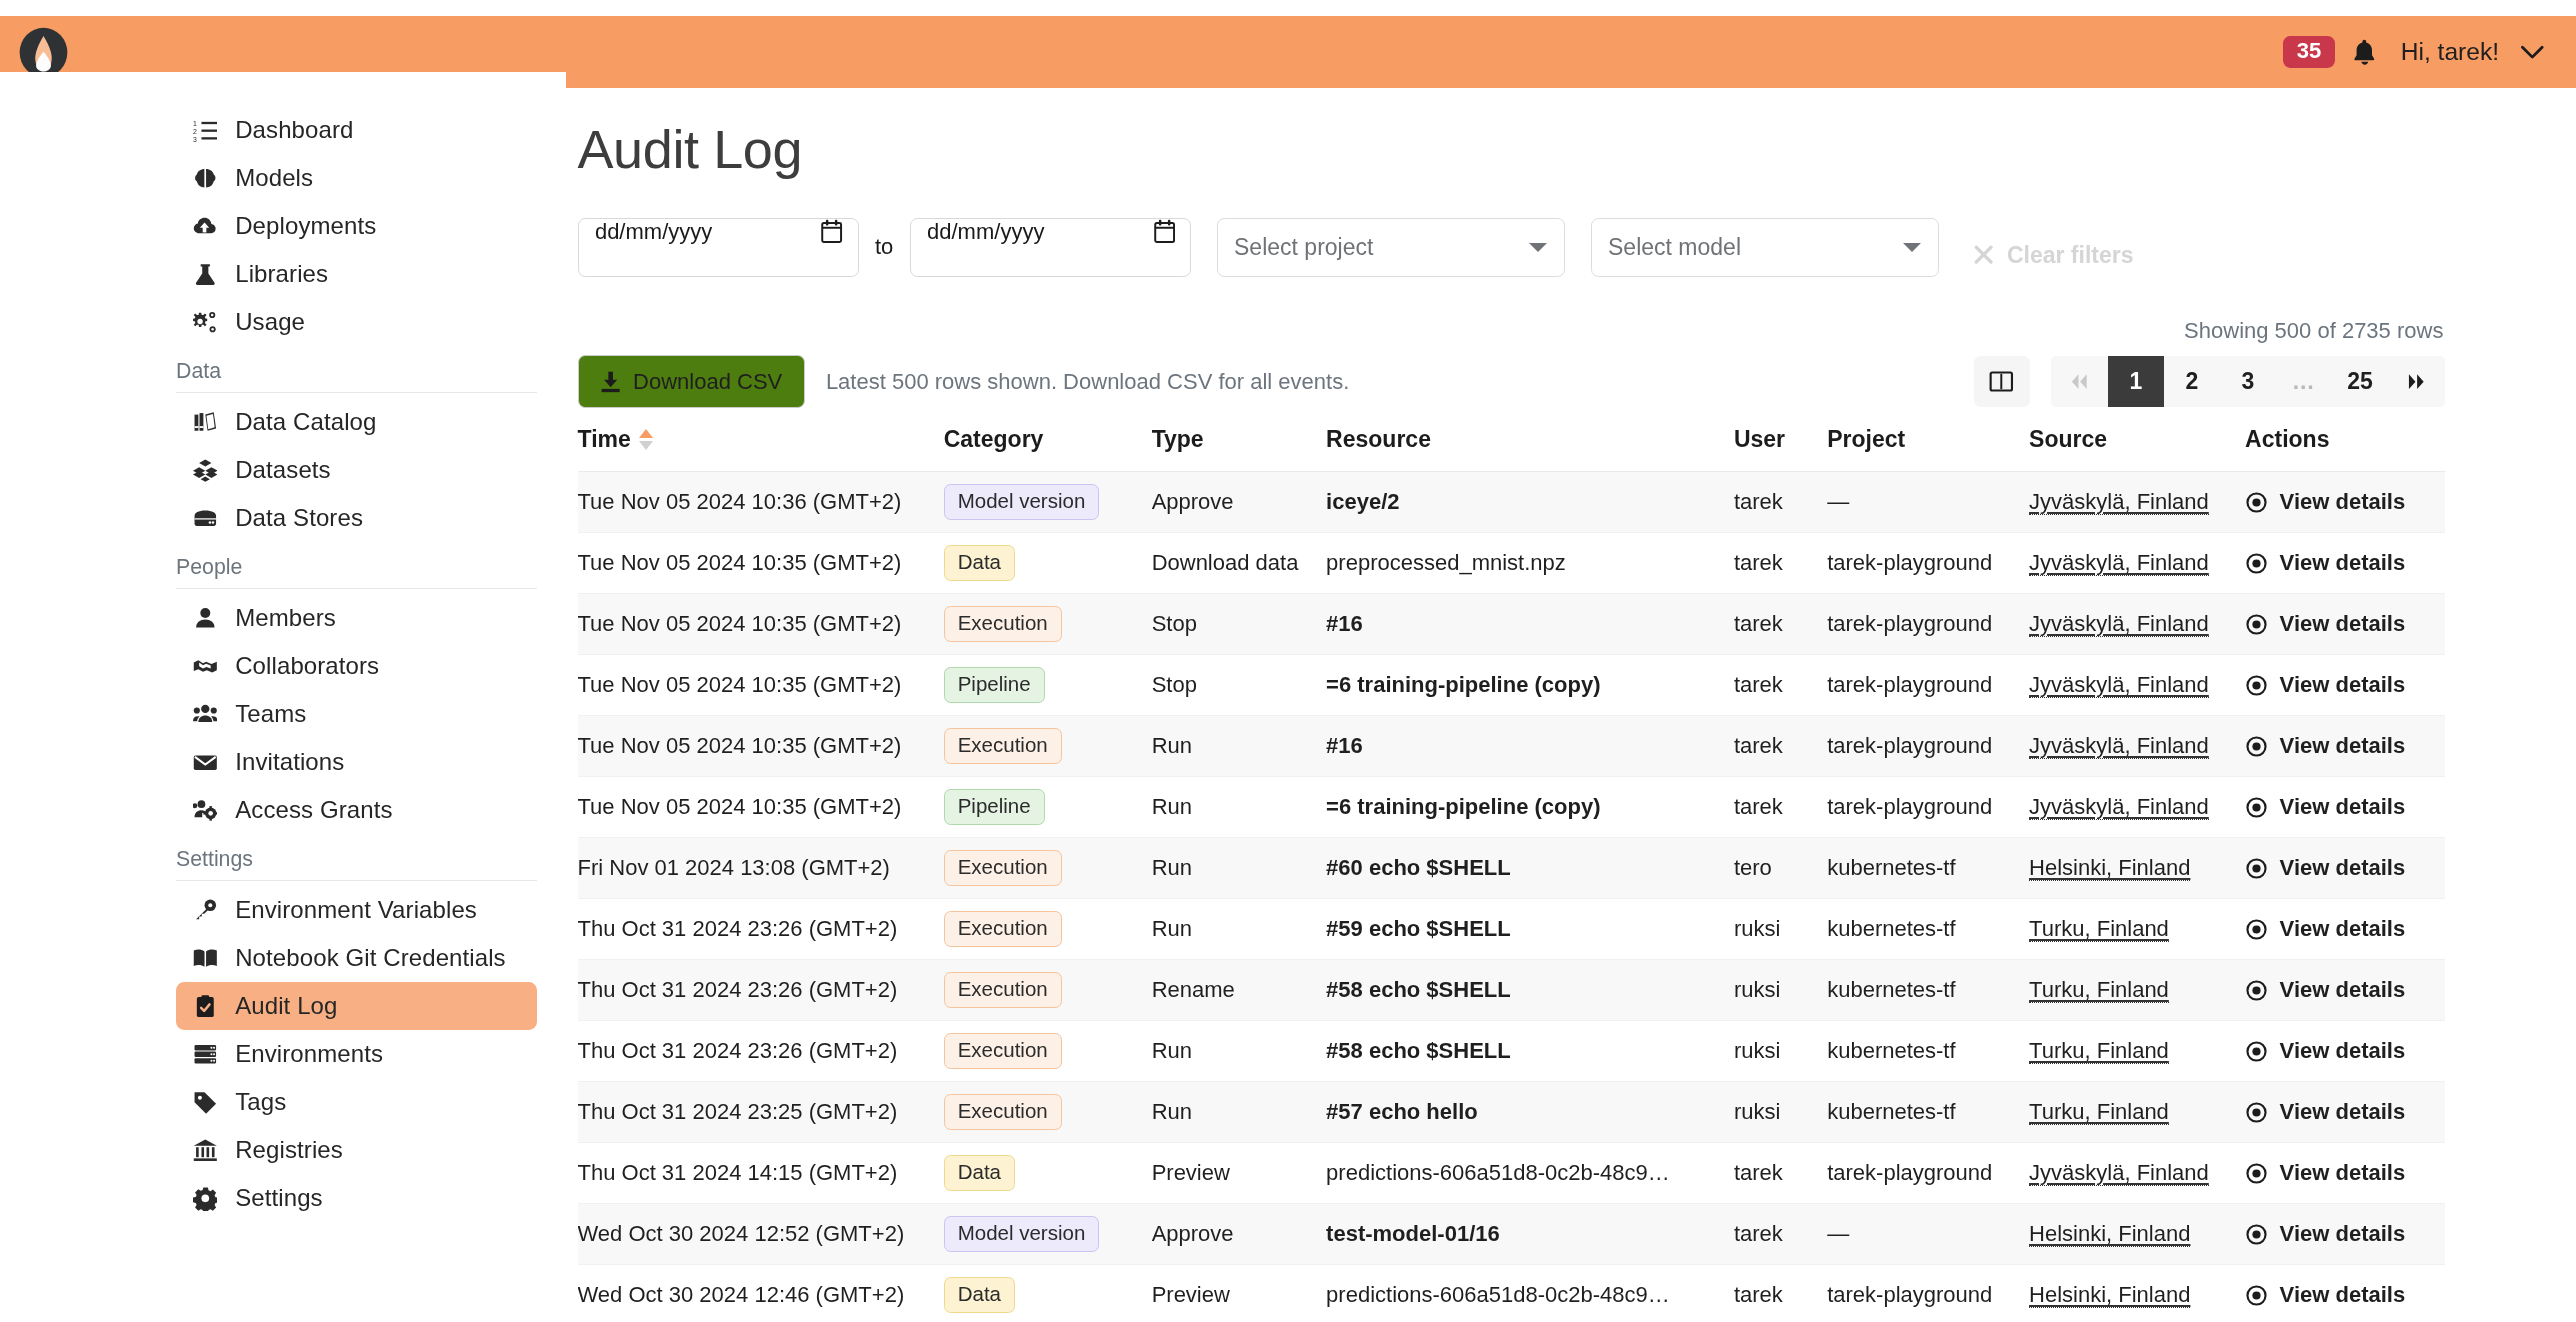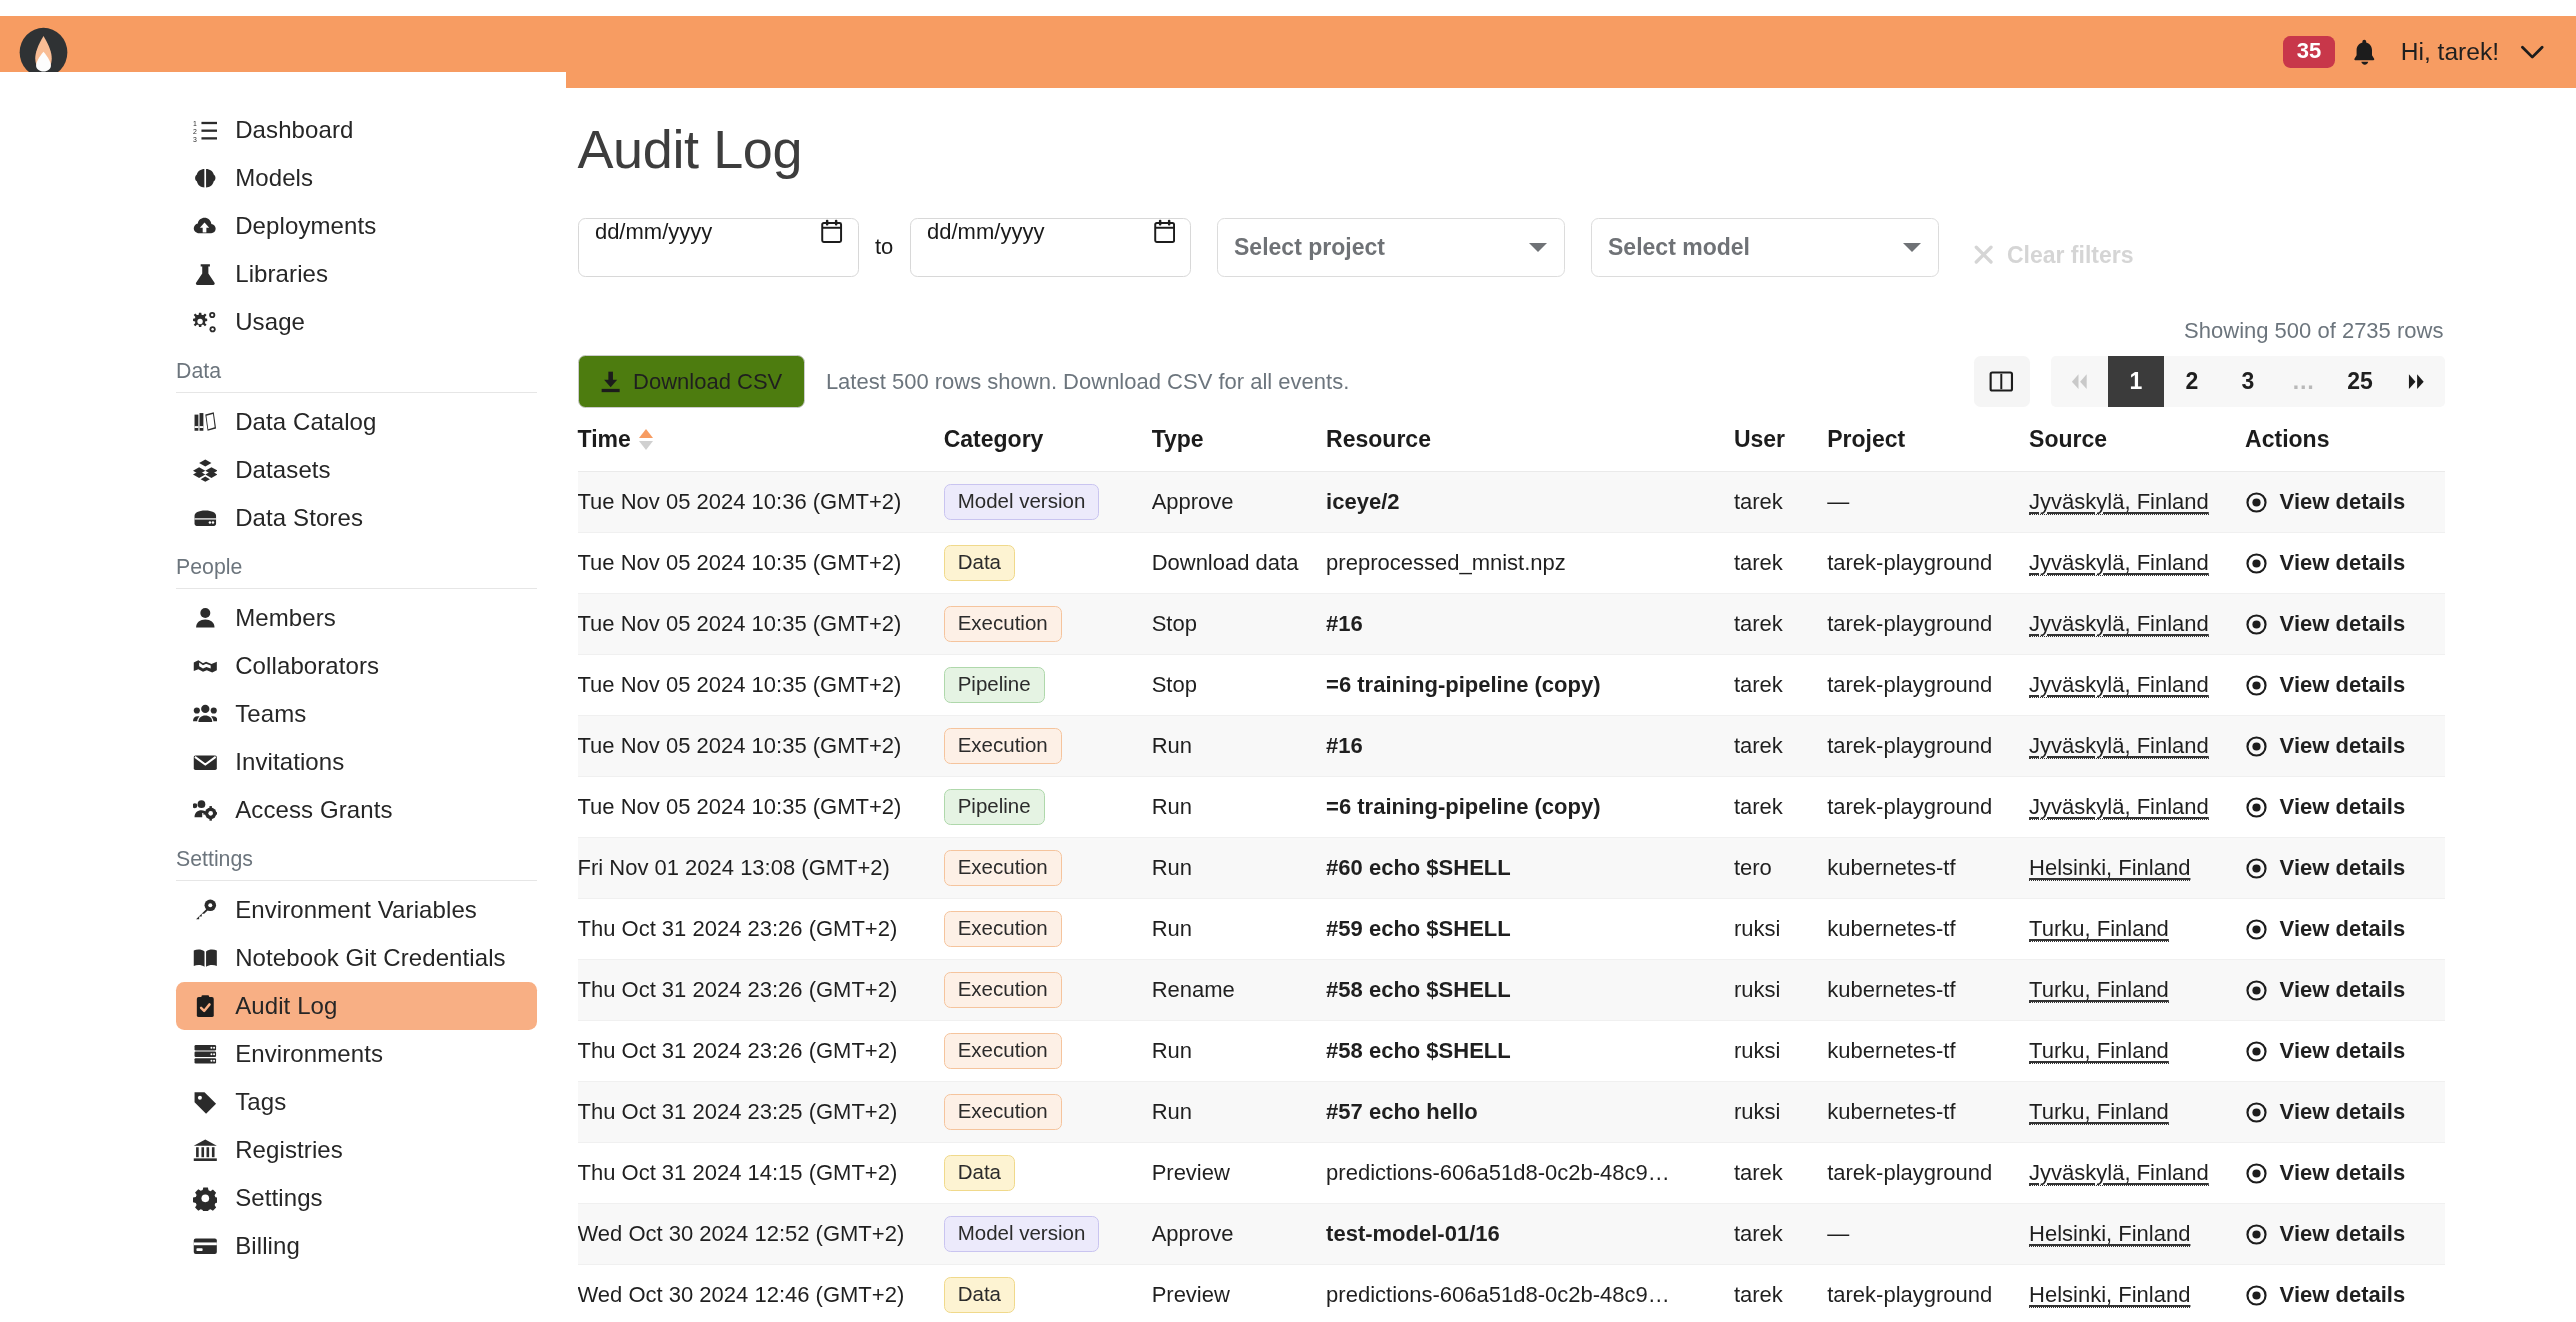--- a/index.html
+++ b/index.html
@@ -94,21 +94,21 @@
   .sel-field {
     height: 59px;
     border: 0.8px solid #dcdcdc; border-radius: 7.4px;
     background: #ffffff;
     display: flex; align-items: center;
     padding: 0 16.4px;
     margin-left: 26px;
   }
   .sel-project { width: 348px; }
   .sel-model { width: 348px; }
-  .sel-ph { font-size: 23px; color: #6f7276; flex: 1 1 auto; font-weight: bold; }
+  .sel-ph { font-size: 23px; color: #6f7276; flex: 1 1 auto; }
   .caret { width: 0; height: 0; border-left: 9px solid transparent;
            border-right: 9px solid transparent; border-top: 9.8px solid #6f7276; }
   .clear-filters {
     display: flex; align-items: center; gap: 13px;
     margin-left: 34px; cursor: default; margin-top: 16px;
   }
   .clear-x { width: 21.3px; height: 21.3px; display: block; }
   .clear-txt { font-size: 23px; font-weight: bold; color: #d5d5d5; }
 
   
@@ -466,30 +466,20 @@
       <span class="nav-label">Registries</span>
     </div>
     <div class="nav-item">
       <span class="nav-ico">
           <svg viewBox="0 0 32 32" width="24.6" height="24.6">
             <path d="M13 2 h6 l.8 3.6 2.6 1.1 3.1-2 4.2 4.2 -2 3.1 1.1 2.6 3.6 .8 v6 l-3.6 .8 -1.1 2.6 2 3.1 -4.2 4.2 -3.1-2 -2.6 1.1 -.8 3.6 h-6 l-.8-3.6 -2.6-1.1 -3.1 2 -4.2-4.2 2-3.1 -1.1-2.6 L-.4 21 v-6 l3.6-.8 1.1-2.6 -2-3.1 4.2-4.2 3.1 2 2.6-1.1 Z" fill="#2b2b2b" transform="translate(0.4,0)"></path>
             <circle cx="16" cy="16" r="5" fill="#ffffff"></circle>
           </svg>
         </span>
       <span class="nav-label">Settings</span>
-    </div>
-    <div class="nav-item">
-      <span class="nav-ico">
-          <svg viewBox="0 0 32 32" width="24.6" height="24.6">
-            <rect x="1" y="6" width="30" height="20" rx="2.6" fill="#2b2b2b"></rect>
-            <rect x="1" y="11" width="30" height="3.6" fill="#ffffff"></rect>
-            <rect x="4.5" y="18.5" width="8" height="3.6" rx="1" fill="#ffffff"></rect>
-          </svg>
-        </span>
-      <span class="nav-label">Billing</span>
     </div>
   </div>
 </div>
 
 <div class="main">
 
   <h1 class="page-title">Audit Log</h1>
 
   <div class="filters">
     <div class="date-field">

